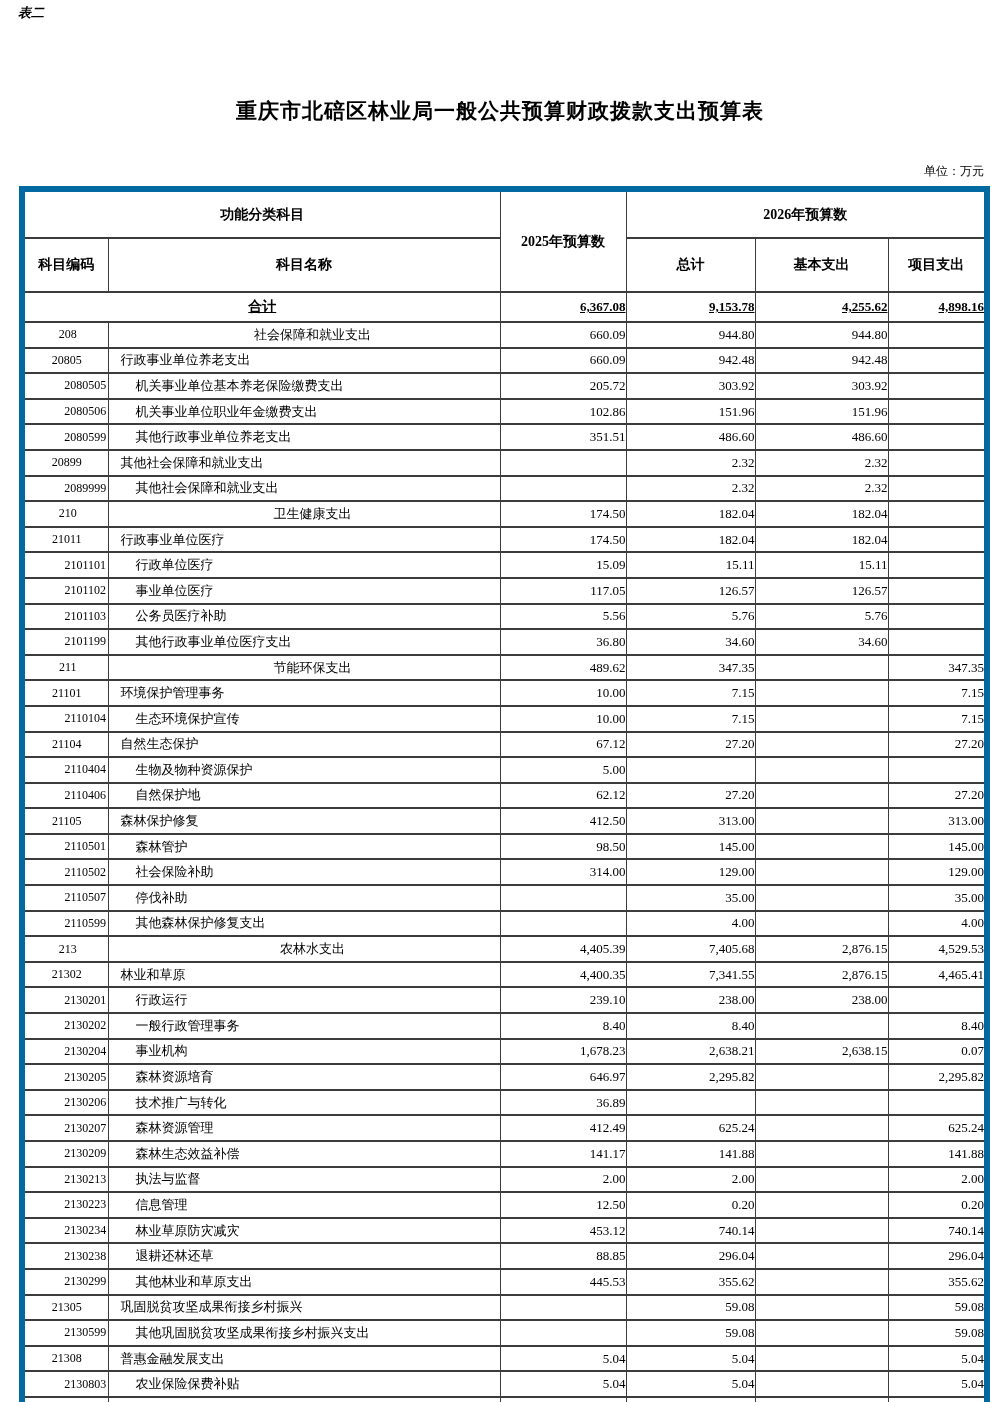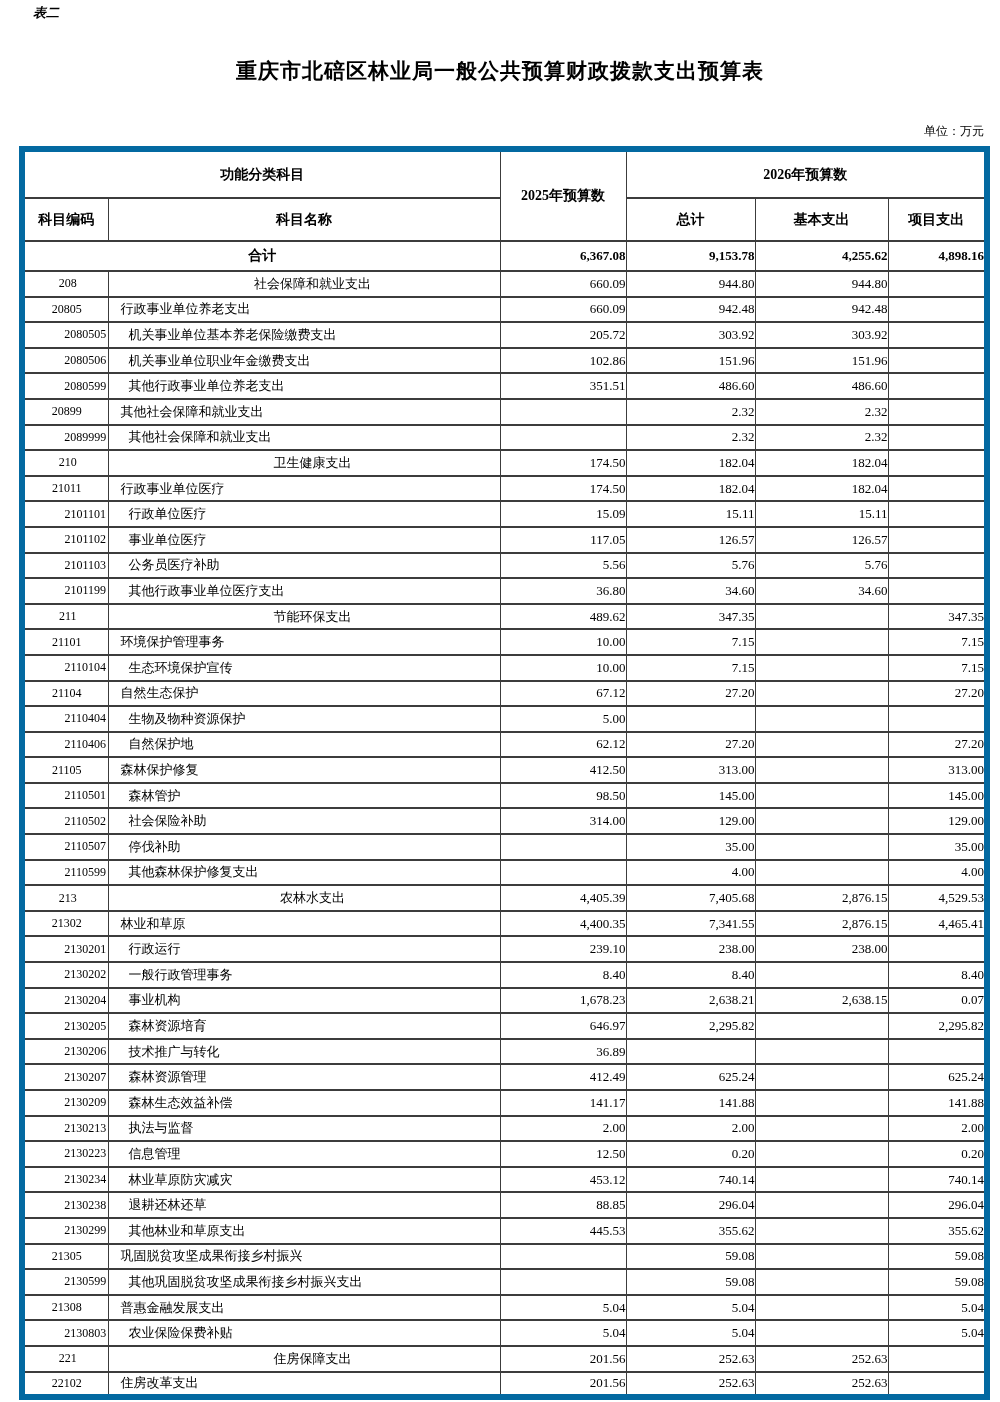--- a/index.html
+++ b/index.html
@@ -15,28 +15,28 @@
     height: 1402px;
     overflow: hidden;
   }
   .corner-label {
     position: absolute;
     top: 4px;
     left: 18px;
     font-size: 13px;
     font-weight: bold;
     font-style: italic;
-    margin-left: 15px;
   }
   .doc-title {
     padding-top: 57px;
     text-align: center;
     font-size: 21px;
     font-weight: bold;
     letter-spacing: 1px;
+    margin-top: 40px;
   }
   .unit-note {
     width: 965px;
     margin: 38px 16px 6px 19px;
     text-align: right;
     font-size: 12px;
   }
   table.budget-table {
     margin-left: 19px;
     width: 965px;
@@ -53,33 +53,33 @@
     overflow: hidden;
     white-space: nowrap;
     vertical-align: middle;
   }
   thead th {
     font-weight: bold;
     font-size: 14px;
     text-align: center;
   }
   thead tr.hrow1 { height: 49px; }
-  thead tr.hrow2 { height: 43px; }
-  tr.grand-total { height: 30px; font-weight: bold; }
+  thead tr.hrow2 { height: 54px; }
+  tr.grand-total { height: 30px; font-weight: bold; text-decoration: underline; }
   tr.grand-total .total-label { text-align: center; font-size: 14px; }
   tbody tr.data-row { height: 25.6px; }
   td.code { text-align: center; font-size: 12px; }
   td.name { text-align: left; font-size: 13px; }
   td.num  { text-align: right; padding-right: 3px; font-size: 13px; }
   td.code.lvl1 { padding-left: 3px; }
   td.code.lvl2 { padding-left: 1px; }
   td.code.lvl3 { padding-left: 38px; }
   td.name.lvl1 { padding-left: 17px; text-align: center; }
   td.name.lvl2 { padding-left: 12px; }
-  td.name.lvl3 { padding-left: 20px; margin-top: 40px; }
+  td.name.lvl3 { padding-left: 27px; margin-top: 40px; }
 </style>
 </head>
 <body>
 
 <div class="corner-label">表二</div>
 
 <div class="doc-title">重庆市北碚区林业局一般公共预算财政拨款支出预算表</div>
 
 <div class="unit-note">单位：万元</div>
 

